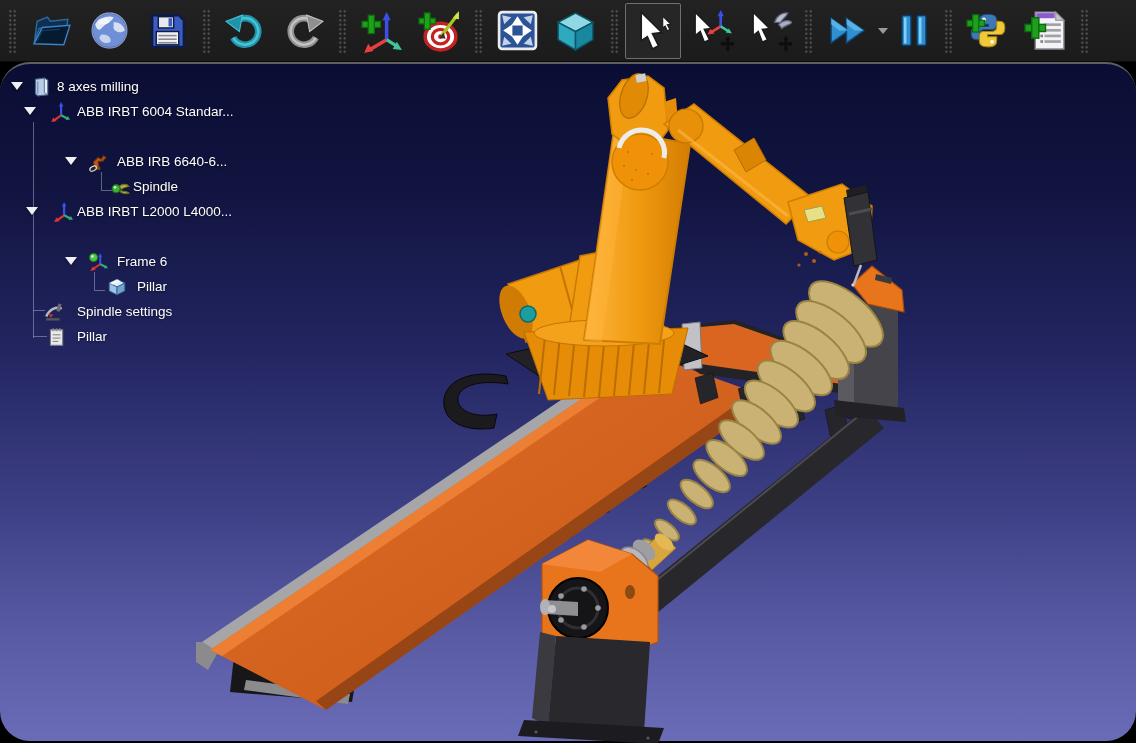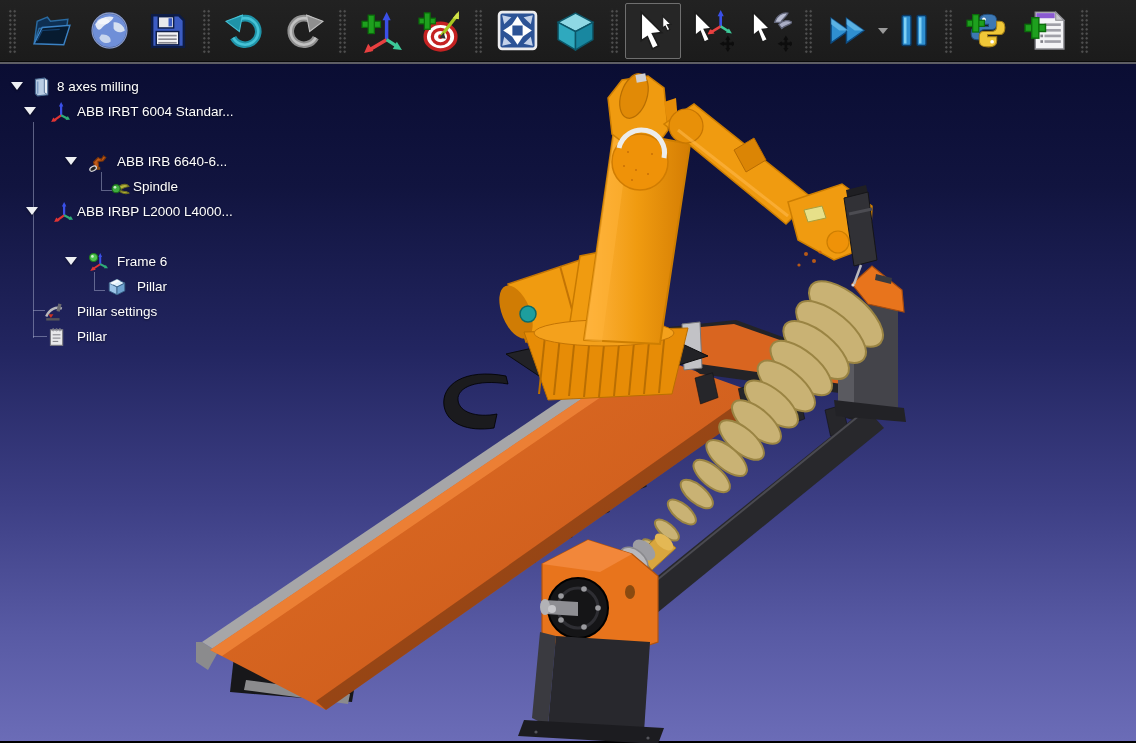--- a/index.html
+++ b/index.html
@@ -16,21 +16,21 @@
   .grip { width:10px; height:46px; margin:0 5px; flex:0 0 auto;
           background-image:radial-gradient(circle, #525252 1.1px, transparent 1.3px);
           background-size:4.5px 4.5px; background-position:1px 1px; }
   .caret { width:14px; height:56px; display:flex; align-items:center; justify-content:center; flex:0 0 auto; }
   .caret i { width:0; height:0; border-left:5px solid transparent; border-right:5px solid transparent;
              border-top:6px solid #9a9a9a; }
   .pausebtn { width:46px; }
 
   
   .viewport { position:relative; width:1136px; height:679px; border-top:2px solid #5e5e64;
-              background:linear-gradient(180deg,#0a0d33 0%, #11143f 18%, #222560 42%, #3d3f85 65%, #585aa4 84%, #6b6cb7 100%); }
+              background:linear-gradient(180deg,#0a0d33 0%, #11143f 18%, #222560 42%, #3d3f85 65%, #585aa4 84%, #6b6cb7 100%);border-radius:30px; }
   .scene-svg { position:absolute; left:0; top:0; width:1136px; height:679px; }
 
   
   .tree { position:absolute; left:0; top:0; width:330px; height:300px; }
   .trow { position:absolute; left:0; height:24px; width:330px; }
   .tri { position:absolute; top:7px; width:0; height:0;
          border-left:6px solid transparent; border-right:6px solid transparent;
          border-top:8px solid #eef0f4; filter:drop-shadow(0 1px 1px rgba(0,0,0,.5)); }
   .ticon { position:absolute; top:2px; width:20px; height:20px; }
   .tlabel { position:absolute; top:4px; color:#fff; font-size:13.5px; white-space:nowrap;
@@ -490,21 +490,21 @@
     <div class="trow" style="top:136px">
       <span class="tri" style="left:26px"></span>
       <svg class="ticon" viewBox="0 0 18 18" style="left:53px">
         <line x1="10" y1="2" x2="10" y2="12" stroke="#3a50e8" stroke-width="2"></line>
           <polygon points="10,0 8,4 12,4" fill="#3a50e8"></polygon>
         <line x1="10" y1="12" x2="3" y2="17" stroke="#e03434" stroke-width="2"></line>
           <polygon points="1,18 6,17 3,14" fill="#e03434"></polygon>
         <line x1="10" y1="12" x2="16" y2="15" stroke="#2fae78" stroke-width="2"></line>
           <polygon points="18,16 14,16 16,12.6" fill="#2fae78"></polygon>
       </svg>
-      <span class="tlabel" style="left:77px">ABB IRBP L2000 L4000...</span>
+      <span class="tlabel" style="left:77px">ABB IRBT L2000 L4000...</span>
     </div>
 
 
     <div class="trow" style="top:186px">
       <span class="tri" style="left:65px"></span>
       <svg class="ticon" viewBox="0 0 18 18" style="left:88px">
         <circle cx="5" cy="5" r="3.6" fill="#4ec44e" stroke="#1f7a1f" stroke-width="1"></circle>
         <circle cx="4" cy="4" r="1.2" fill="#d2f2d2"></circle>
         <line x1="11" y1="3" x2="11" y2="11" stroke="#3a50e8" stroke-width="1.8"></line>
           <polygon points="11,1 9.4,4.4 12.6,4.4" fill="#3a50e8"></polygon>
@@ -526,21 +526,21 @@
       <span class="tlabel" style="left:137px">Pillar</span>
     </div>
 
     <div class="trow" style="top:236px">
       <svg class="ticon" viewBox="0 0 18 18" style="left:44px">
         <path d="M2,13 C5,6 11,4 16,6" fill="none" stroke="#b8b8bc" stroke-width="2.2"></path>
         <rect x="12" y="1.5" width="3" height="7" transform="rotate(14 13.5 5)" fill="#6a6a70"></rect>
         <polygon points="4,11 8.5,11 6.2,14.5" fill="#cc3322"></polygon>
         <rect x="2" y="14.5" width="12" height="2.2" fill="#55555a"></rect>
       </svg>
-      <span class="tlabel" style="left:77px">Pillar settings</span>
+      <span class="tlabel" style="left:77px">Spindle settings</span>
     </div>
 
     <div class="trow" style="top:261px">
       <svg class="ticon" viewBox="0 0 18 18" style="left:46px">
         <rect x="4" y="2.5" width="11" height="14" fill="#e8e8ea" stroke="#7a7a80" stroke-width="1"></rect>
         <circle cx="6.5" cy="2.5" r="1" fill="none" stroke="#8a8a90" stroke-width=".8"></circle>
         <circle cx="9.5" cy="2.5" r="1" fill="none" stroke="#8a8a90" stroke-width=".8"></circle>
         <circle cx="12.5" cy="2.5" r="1" fill="none" stroke="#8a8a90" stroke-width=".8"></circle>
         <line x1="6" y1="7" x2="13" y2="7" stroke="#8a8a90" stroke-width="1"></line>
         <line x1="6" y1="10" x2="13" y2="10" stroke="#8a8a90" stroke-width="1"></line>

